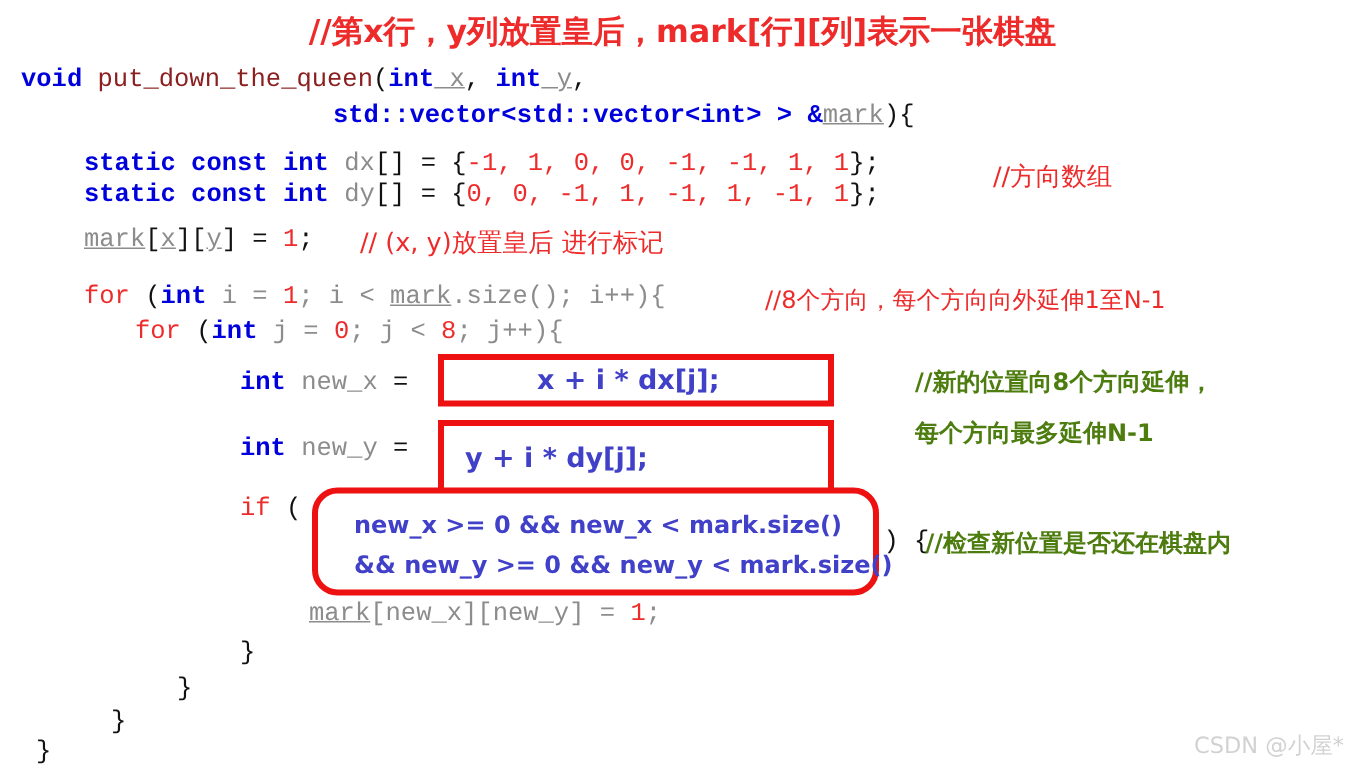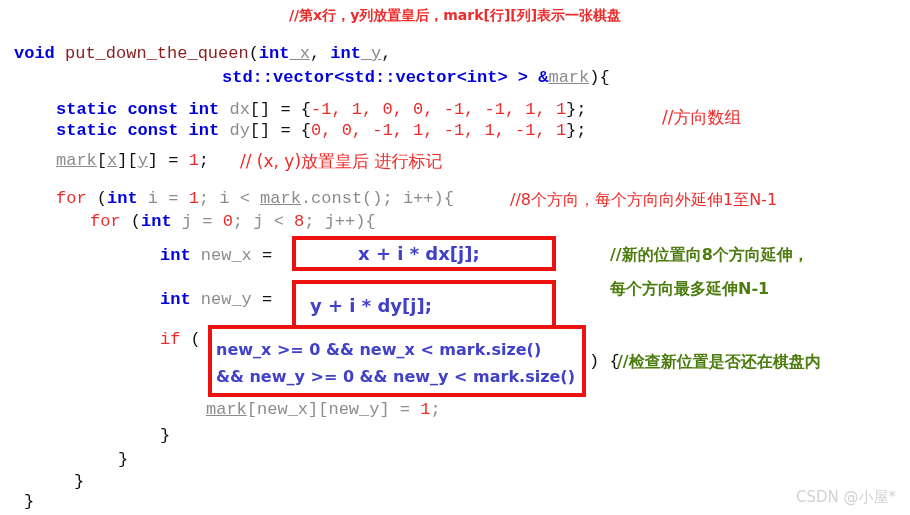--- a/index.html
+++ b/index.html
@@ -24,21 +24,21 @@
 
   
   .title-comment {
     position: absolute;
     left: 0;
     top: 7px;
     width: 910px;
     text-align: center;
     font-family: "DejaVu Sans", "Liberation Sans", sans-serif;
     font-weight: bold;
-    font-size: 14px;
+    font-size: 21px;
     color: #ee2b2b;
     letter-spacing: 0px;
     white-space: nowrap;
   }
 
   
   .code-line {
     position: absolute;
     white-space: pre;
     font-family: "Liberation Mono", "DejaVu Sans Mono", monospace;
@@ -89,21 +89,22 @@
   .hl-box .hl-text {
     font-family: "DejaVu Sans", "Liberation Sans", sans-serif;
     font-weight: bold;
     font-size: 18px;
     color: #4040c8;
     padding-left: 14px;
     white-space: nowrap;
   }
   .hl-box.multiline {
     display: block;
-    padding: 7px 0 6px 4px;
+    padding: 7px 0 6px 24px;
+    border-radius: 17px;
   }
   .hl-box.multiline .hl-text {
     display: block;
     padding-left: 0;
     font-size: 16px;
     line-height: 27px;
   }
 
   
   .watermark {
@@ -130,21 +131,21 @@
   <div class="code-line" style="left:56px; top:100px;"><span class="kw">static const int</span><span class="var"> dx</span><span class="punc">[] = {</span><span class="num">-1, 1, 0, 0, -1, -1, 1, 1</span><span class="punc">};</span></div>
 
   <div class="code-line" style="left:56px; top:121px;"><span class="kw">static const int</span><span class="var"> dy</span><span class="punc">[] = {</span><span class="num">0, 0, -1, 1, -1, 1, -1, 1</span><span class="punc">};</span></div>
 
   <div class="cmt-red" style="left:662px; top:106px;">//方向数组</div>
 
   <div class="code-line" style="left:56px; top:151px;"><span class="var-u">mark</span><span class="punc">[</span><span class="var-u">x</span><span class="punc">][</span><span class="var-u">y</span><span class="punc">] = </span><span class="num">1</span><span class="punc">;</span></div>
 
   <div class="cmt-red" style="left:240px; top:150px;">// (x, y)放置皇后 进行标记</div>
 
-  <div class="code-line" style="left:56px; top:189px;"><span class="ctl">for</span><span class="punc"> (</span><span class="kw">int</span><span class="var"> i = </span><span class="num">1</span><span class="var">; i &lt; </span><span class="var-u">mark</span><span class="var">.const(); i++){</span></div>
+  <div class="code-line" style="left:56px; top:189px;"><span class="ctl">for</span><span class="punc"> (</span><span class="kw">int</span><span class="var"> i = </span><span class="num">1</span><span class="var">; i &lt; </span><span class="var-u">mark</span><span class="var">.size(); i++){</span></div>
 
   <div class="cmt-red small" style="left:510px; top:190px;">//8个方向，每个方向向外延伸1至N-1</div>
 
   <div class="code-line" style="left:90px; top:212px;"><span class="ctl">for</span><span class="punc"> (</span><span class="kw">int</span><span class="var"> j = </span><span class="num">0</span><span class="var">; j &lt; </span><span class="num">8</span><span class="var">; j++){</span></div>
 
   <div class="code-line" style="left:160px; top:246px;"><span class="kw">int</span><span class="var"> new_x</span><span class="punc"> = </span></div>
 
   <div class="hl-box" style="left:292px; top:236px; width:264px; height:35px;padding-left:48px;">
       <span class="hl-text">x + i * dx[j];</span>
     </div>

